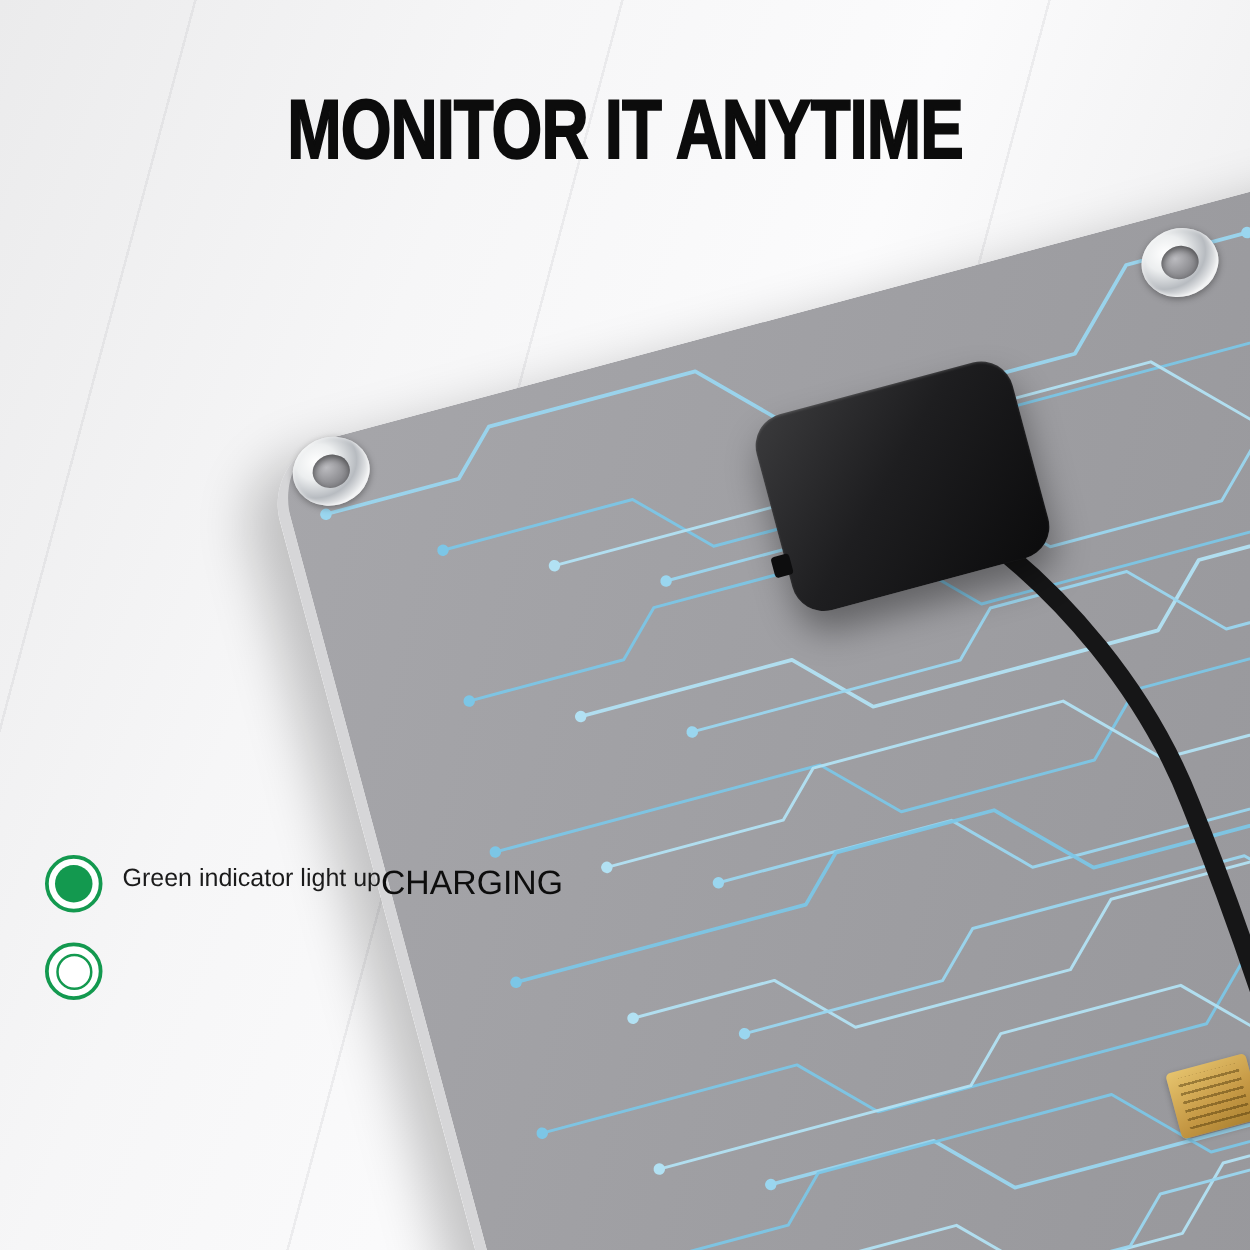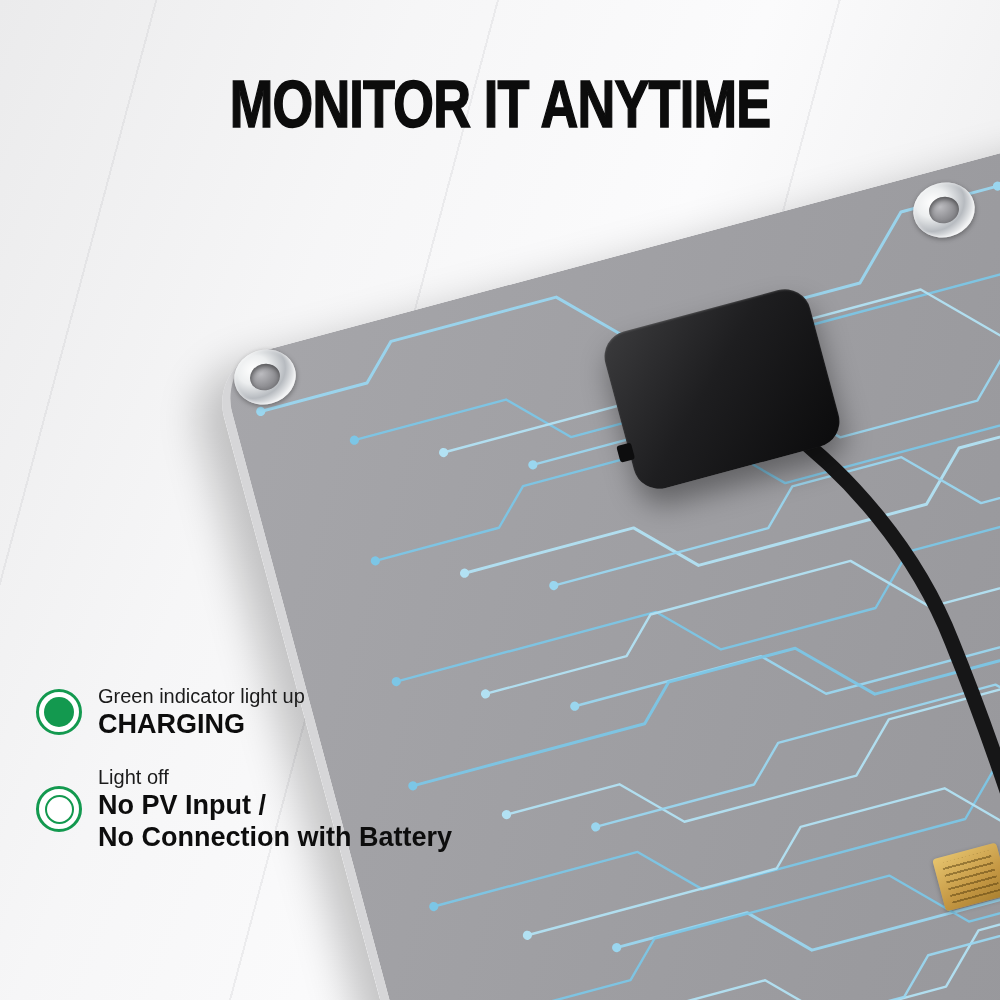--- a/index.html
+++ b/index.html
@@ -72,23 +72,23 @@
   .item{display:flex;align-items:center;gap:16px;}
   .ring{
     width:46px;height:46px;border-radius:50%;flex:0 0 auto;
     border:3px solid #13994f;background:#fff;box-sizing:border-box;
     display:flex;align-items:center;justify-content:center;
   }
   .core{width:30px;height:30px;border-radius:50%;box-sizing:border-box;}
   .core.full{background:#13994f;}
   .core.half{width:29px;height:29px;border:2px solid #13994f;background:linear-gradient(90deg,#13994f 50%,#fff 50%);}
   .core.off{width:29px;height:29px;border:2px solid #13994f;background:#fff;}
-  .ltext{display:flex;flex-direction:column;}
+  .ltext{display:flex;flex-direction:row;}
   .llabel{font-size:20px;color:#1b1b1b;line-height:1.25;}
-  .lstatus{font-size:27px;font-weight:700;color:#0d0d0d;line-height:1.18;white-space:pre-line;}
+  .lstatus{font-size:27px;font-weight:400;color:#0d0d0d;line-height:1.18;white-space:pre-line;}
 </style>
 </head>
 <body>
 
 <div class="streaks"></div>
 
 <h1 class="title">MONITOR IT ANYTIME</h1>
 
 <div class="panel">
   <svg id="traces" width="1500" height="1300" viewBox="0 0 1500 1300">
@@ -194,19 +194,14 @@
       </span>
     <div class="ltext">
       <div class="llabel">Green indicator light up</div>
       <div class="lstatus">CHARGING</div>
     </div>
   </div>
   <div class="item">
     <span class="ring">
         <span class="core off"></span>
       </span>
-    <div class="ltext">
-      <div class="llabel">Light off</div>
-      <div class="lstatus">No PV Input /
-No Connection with Battery</div>
-    </div>
   </div>
 </div>
 
 </body></html>

